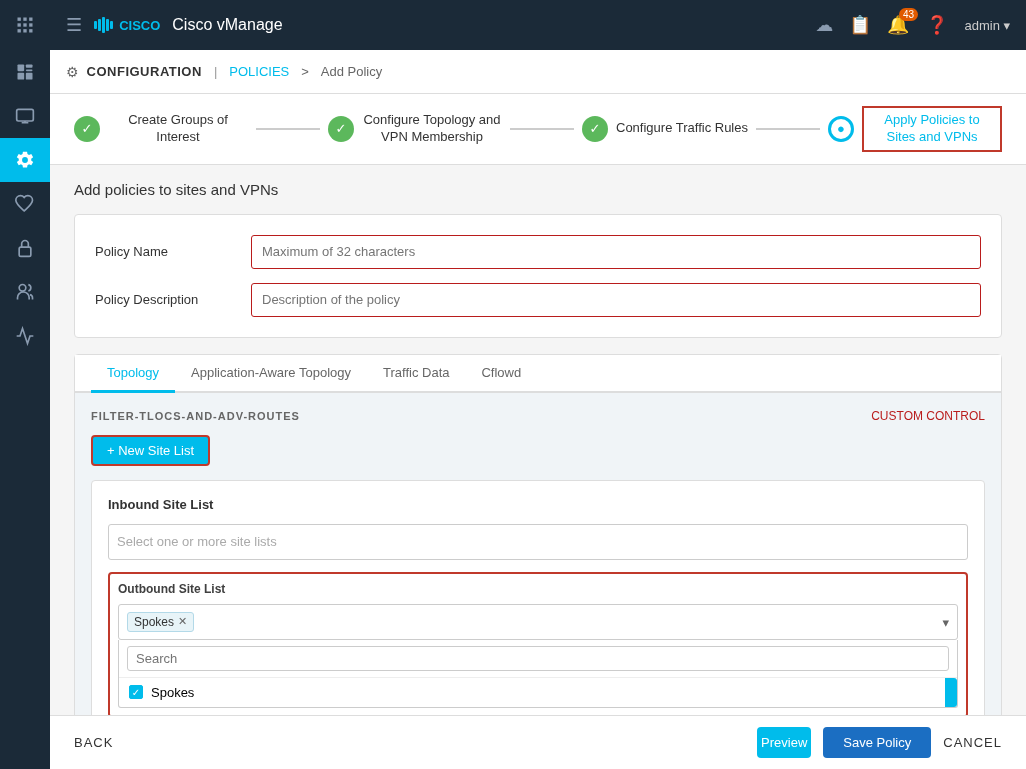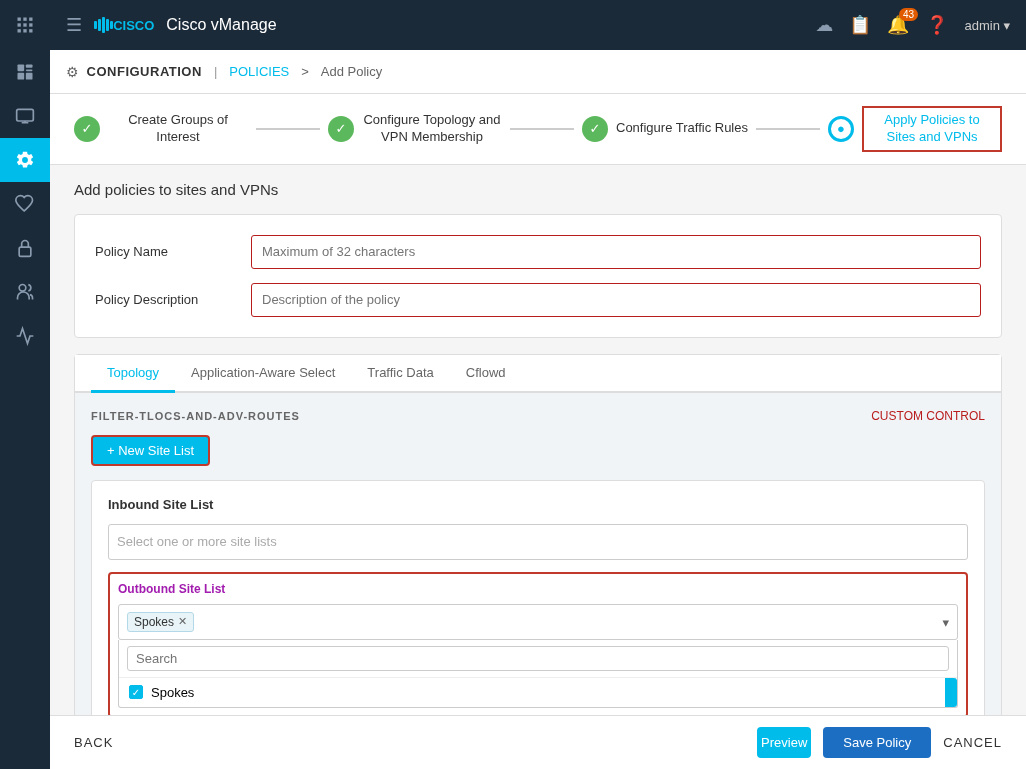--- a/index.html
+++ b/index.html
@@ -10,21 +10,21 @@
     .sidebar-icon { width: 50px; height: 44px; display: flex; align-items: center; justify-content: center; color: #8a9bb0; cursor: pointer; }
     .sidebar-icon.active { background: #00bceb; color: #fff; }
     .sidebar-icon svg { width: 20px; height: 20px; fill: currentColor; }
 
     
     .main { flex: 1; display: flex; flex-direction: column; overflow: hidden; }
 
     
     .topbar { background: #1b2a38; height: 50px; display: flex; align-items: center; padding: 0 16px; gap: 12px; flex-shrink: 0; }
     .topbar-menu { color: #8a9bb0; cursor: pointer; font-size: 18px; }
-    .cisco-logo { display: flex; align-items: center; gap: 0; }
+    .cisco-logo { display: flex; align-items: center; gap: 6px; }
     .cisco-logo-text { color: #00bceb; font-weight: bold; font-size: 13px; }
     .app-title { color: #fff; font-size: 16px; font-weight: 500; }
     .topbar-right { margin-left: auto; display: flex; align-items: center; gap: 16px; }
     .topbar-icon { color: #8a9bb0; font-size: 18px; cursor: pointer; position: relative; }
     .badge { background: #e05a00; color: #fff; border-radius: 10px; font-size: 10px; padding: 1px 4px; position: absolute; top: -6px; right: -8px; }
     .admin-btn { color: #ccc; font-size: 13px; cursor: pointer; }
 
     
     .subbar { background: #fff; border-bottom: 1px solid #ddd; height: 44px; display: flex; align-items: center; padding: 0 16px; gap: 8px; flex-shrink: 0; }
     .subbar-icon { color: #666; font-size: 14px; }
@@ -84,21 +84,21 @@
     .select-field { border: 1px solid #ccc; border-radius: 3px; padding: 6px 30px 6px 8px; font-size: 13px; color: #999; background: #fff; cursor: pointer; display: flex; align-items: center; flex-wrap: wrap; gap: 4px; min-height: 36px; }
     .select-placeholder { color: #aaa; font-size: 13px; }
     .select-arrow { position: absolute; right: 8px; top: 50%; transform: translateY(-50%); color: #666; }
 
     
     .tag { background: #e8f4f8; border: 1px solid #b3d9e8; border-radius: 3px; padding: 2px 6px; font-size: 12px; color: #333; display: flex; align-items: center; gap: 4px; }
     .tag-close { color: #666; cursor: pointer; font-size: 11px; }
 
     
     .outbound-section { border: 2px solid #c0392b; border-radius: 4px; margin-top: 12px; padding: 8px; background: #fff; }
-    .outbound-title { font-size: 12px; font-weight: 600; color: #a21caf; margin-bottom: 8px; }
+    .outbound-title { font-size: 12px; font-weight: 600; color: #404040; margin-bottom: 8px; }
     .outbound-select { border: 1px solid #ccc; border-radius: 3px; display: flex; align-items: center; flex-wrap: wrap; gap: 4px; padding: 6px 30px 6px 8px; position: relative; min-height: 36px; background: #fff; }
 
     
     .dropdown-list { border: 1px solid #ccc; border-top: none; border-radius: 0 0 3px 3px; background: #fff; }
     .dropdown-search { padding: 6px 8px; border-bottom: 1px solid #eee; }
     .dropdown-search-input { width: 100%; border: 1px solid #ccc; border-radius: 3px; padding: 4px 8px; font-size: 13px; outline: none; }
     .dropdown-item { display: flex; align-items: center; padding: 7px 10px; gap: 8px; font-size: 13px; cursor: pointer; }
     .checkbox { width: 14px; height: 14px; border: 1px solid #ccc; border-radius: 2px; flex-shrink: 0; display: flex; align-items: center; justify-content: center; background: #fff; }
     .checkbox.checked { background: #00bceb; border-color: #00bceb; color: #fff; font-size: 10px; }
 
@@ -255,21 +255,21 @@
         </div>
         <div class="form-row">
           <label class="form-label">Policy Description</label>
           <input class="form-input" type="text" placeholder="Description of the policy" style="">
         </div>
       </div>
 
       <div style="background:#fff; border: 1px solid #ddd; border-radius: 4px 4px 0 0;">
         <div class="tabs">
           <div class="tab active">Topology</div>
-          <div class="tab">Application-Aware Select</div>
+          <div class="tab">Application-Aware Topology</div>
           <div class="tab">Traffic Data</div>
           <div class="tab">Cflowd</div>
         </div>
 
         <div class="tab-content">
           <div class="filter-header">
             <span class="filter-title">FILTER-TLOCS-AND-ADV-ROUTES</span>
             <span class="custom-control">CUSTOM CONTROL</span>
           </div>
 

